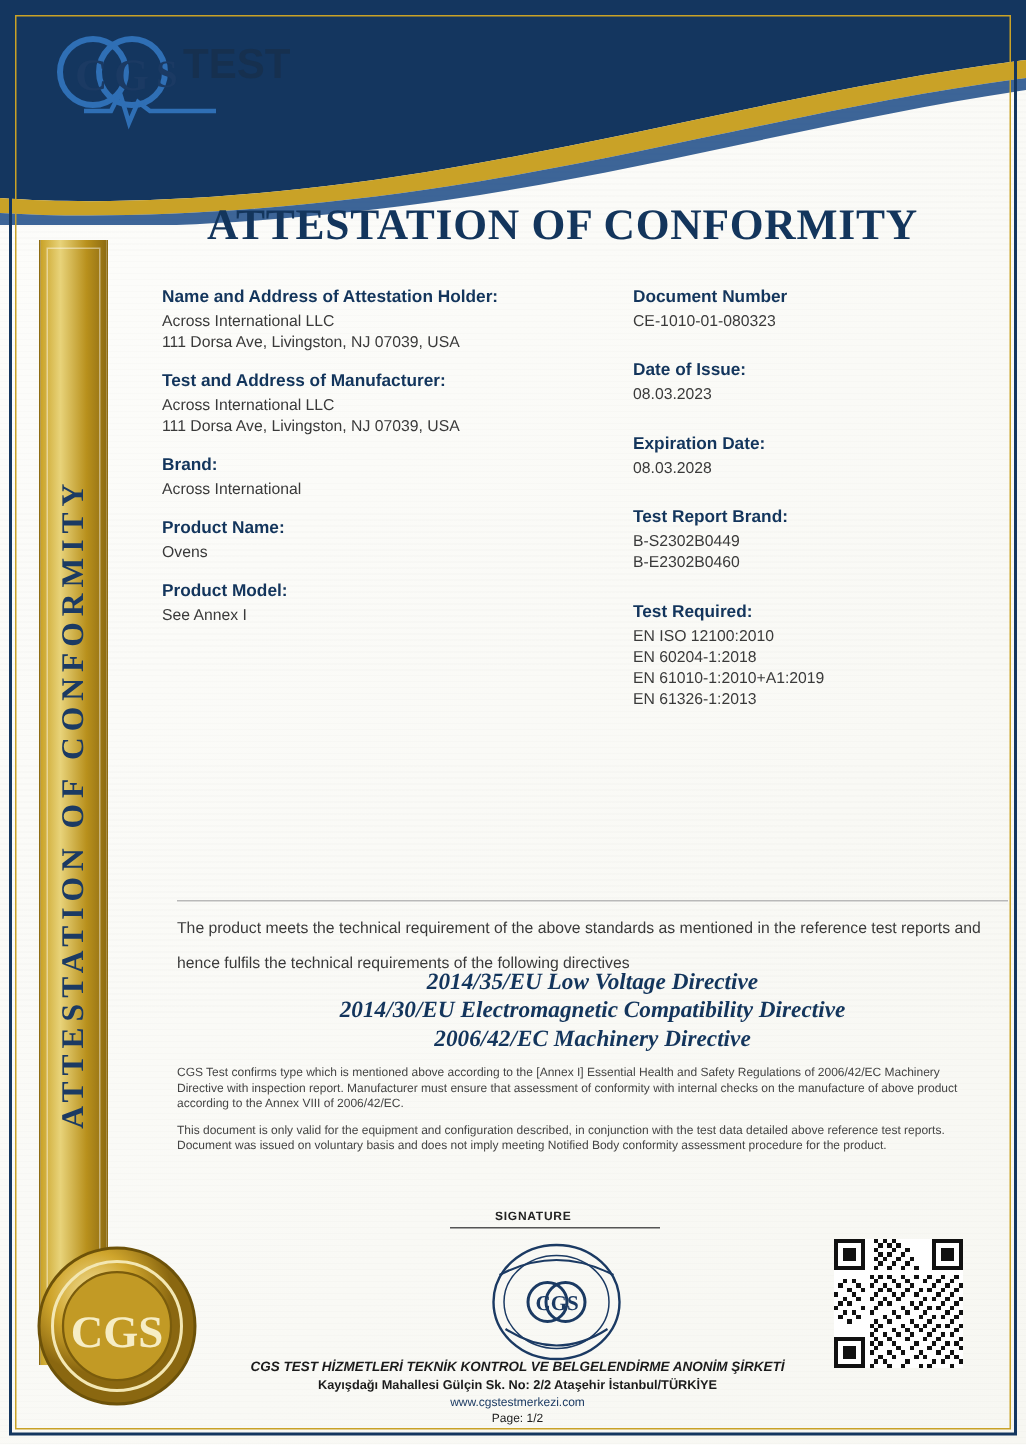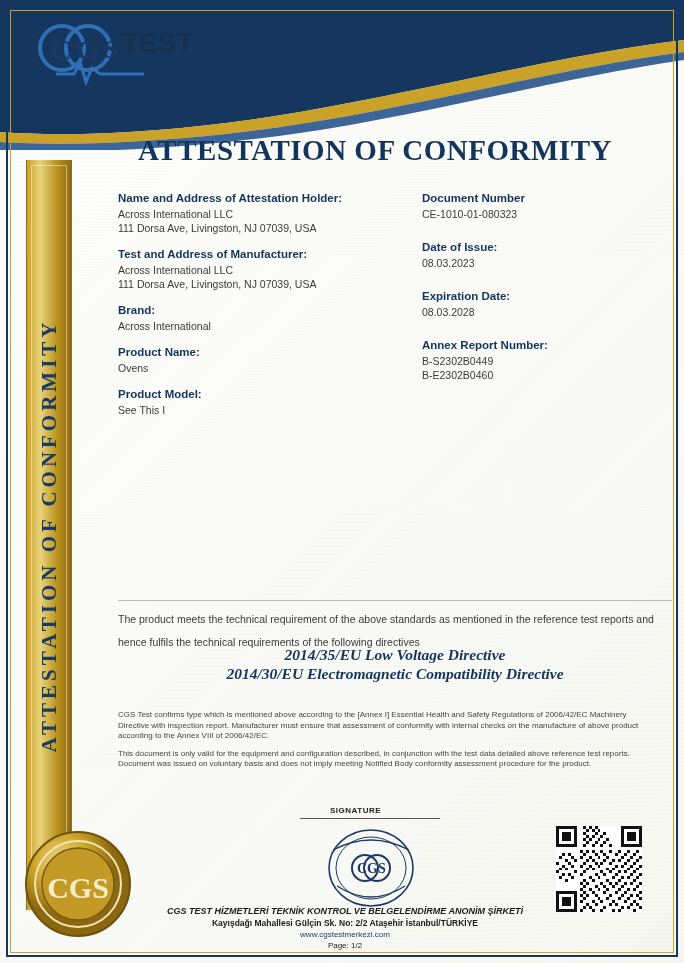--- a/index.html
+++ b/index.html
@@ -56,21 +56,21 @@
   .title {
     position:absolute; left:95px; top:134px; width:560px;
     text-align:center;
     font-family:"Liberation Serif", serif;
     font-size:29px;
     font-weight:700;
     color:#13355c;
     letter-spacing:0.5px;
   }
   
-  .col-left { position:absolute; left:118px; top:192px; width:280px; }
+  .col-left { position:absolute; left:108px; top:192px; width:280px; }
   .col-right { position:absolute; left:422px; top:192px; width:250px; }
   .fld { margin-bottom:13px; }
   .fld h4 {
     margin:0 0 3px 0;
     font-size:11.5px;
     color:#13355c;
     font-weight:700;
   }
   .fld .v {
     font-size:10.5px;
@@ -171,51 +171,59 @@
     <div class="fld">
       <h4>Brand:</h4>
       <div class="v">Across International</div>
     </div>
     <div class="fld">
       <h4>Product Name:</h4>
       <div class="v">Ovens</div>
     </div>
     <div class="fld">
       <h4>Product Model:</h4>
-      <div class="v">See This I</div>
+      <div class="v">See Annex I</div>
     </div>
   </div>
 
   <div class="col-right">
     <div class="fld">
       <h4>Document Number</h4>
       <div class="v">CE-1010-01-080323</div>
     </div>
     <div class="fld" style="margin-top:20px">
       <h4>Date of Issue:</h4>
       <div class="v">08.03.2023</div>
     </div>
     <div class="fld" style="margin-top:20px">
       <h4>Expiration Date:</h4>
       <div class="v">08.03.2028</div>
     </div>
     <div class="fld" style="margin-top:20px">
-      <h4>Annex Report Number:</h4>
+      <h4>Test Report Brand:</h4>
       <div class="v">B-S2302B0449</div>
       <div class="v">B-E2302B0460</div>
+    </div>
+    <div class="fld" style="margin-top:20px">
+      <h4>Test Required:</h4>
+      <div class="v">EN ISO 12100:2010</div>
+      <div class="v">EN 60204-1:2018</div>
+      <div class="v">EN 61010-1:2010+A1:2019</div>
+      <div class="v">EN 61326-1:2013</div>
     </div>
   </div>
 
   <div class="hr"></div>
 
   <div class="intro">The product meets the technical requirement of the above standards as mentioned in the reference test reports and hence fulfils the technical requirements of the following directives</div>
 
   <div class="directives">
     <div>2014/35/EU Low Voltage Directive</div>
     <div>2014/30/EU Electromagnetic Compatibility Directive</div>
+    <div>2006/42/EC Machinery Directive</div>
   </div>
 
   <div class="smallprint">
     <p>CGS Test confirms type which is mentioned above according to the [Annex I] Essential Health and Safety Regulations of 2006/42/EC Machinery Directive with inspection report. Manufacturer must ensure that assessment of conformity with internal checks on the manufacture of above product  according to the Annex VIII of 2006/42/EC.</p>
     <p>This document is only valid for the equipment and configuration described, in conjunction with the test data detailed above reference test reports. Document was issued on voluntary basis and does not imply meeting Notified Body conformity assessment procedure for the product.</p>
   </div>
 
   <div class="sig-label">SIGNATURE</div>
   <div class="sig-line"></div>
   <svg class="stamp" viewBox="0 0 108 92">

